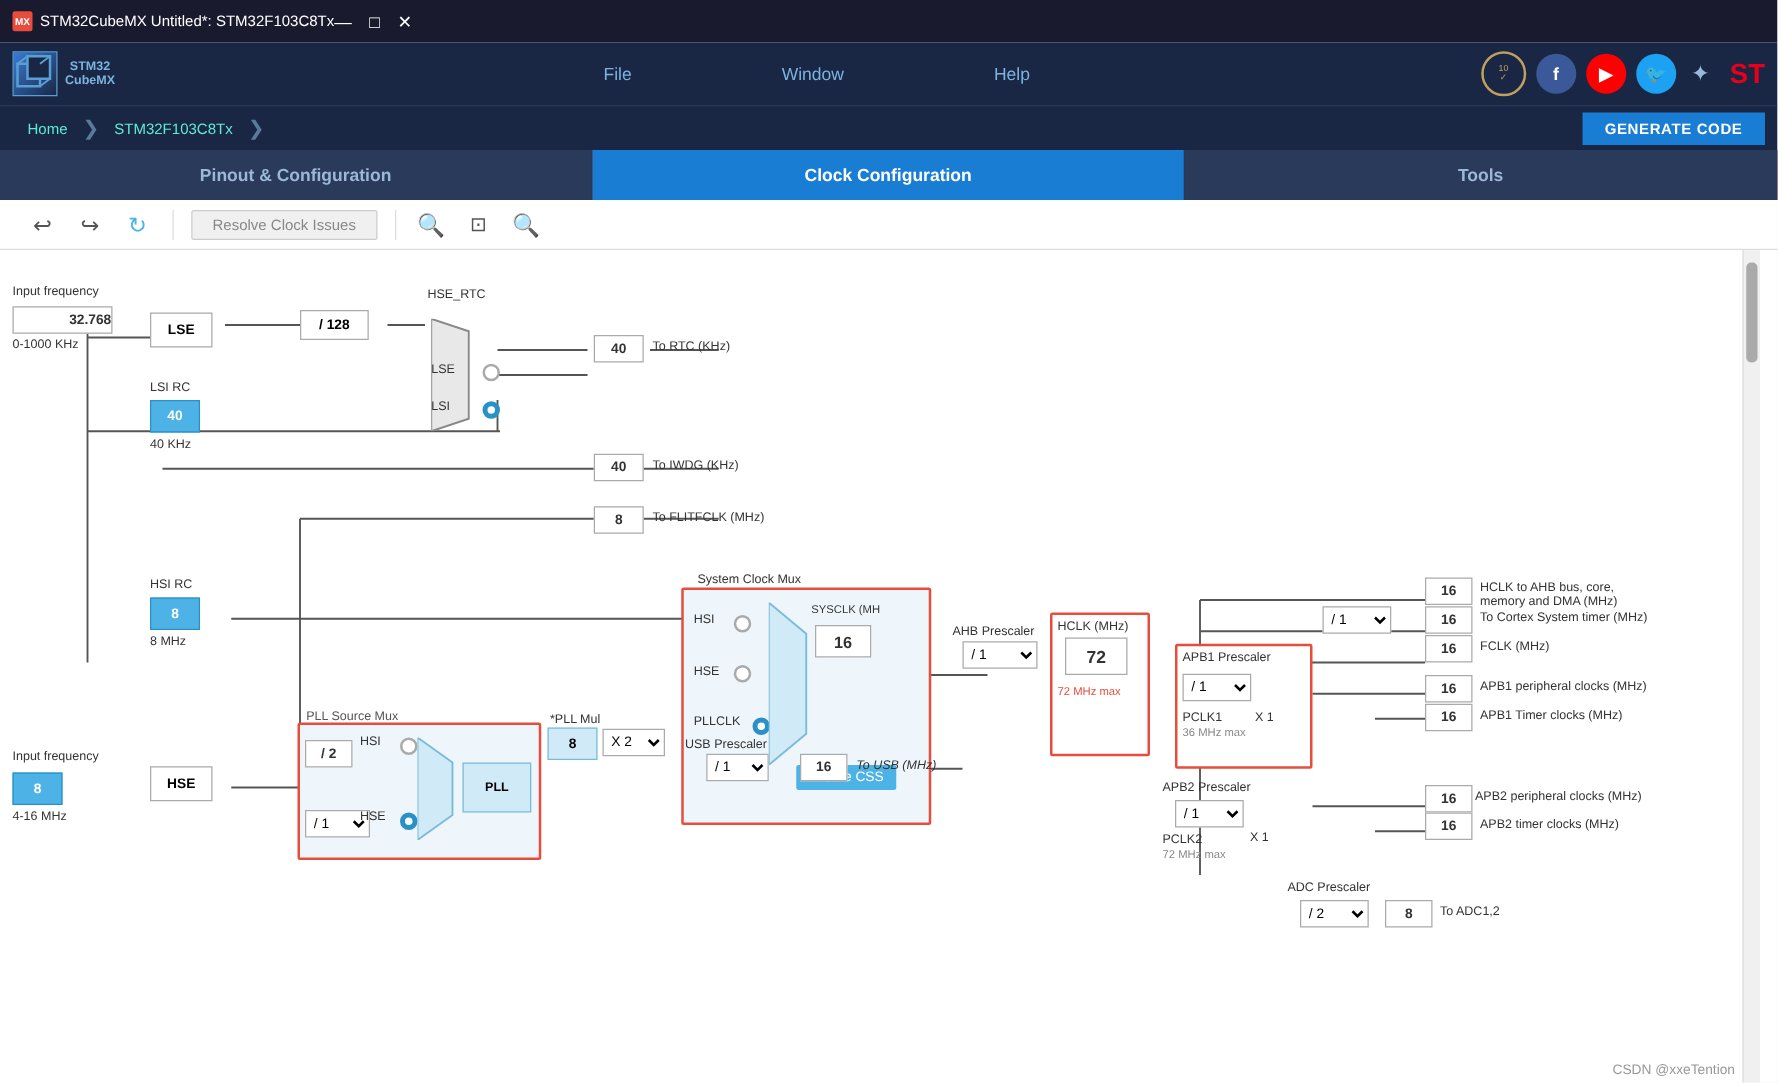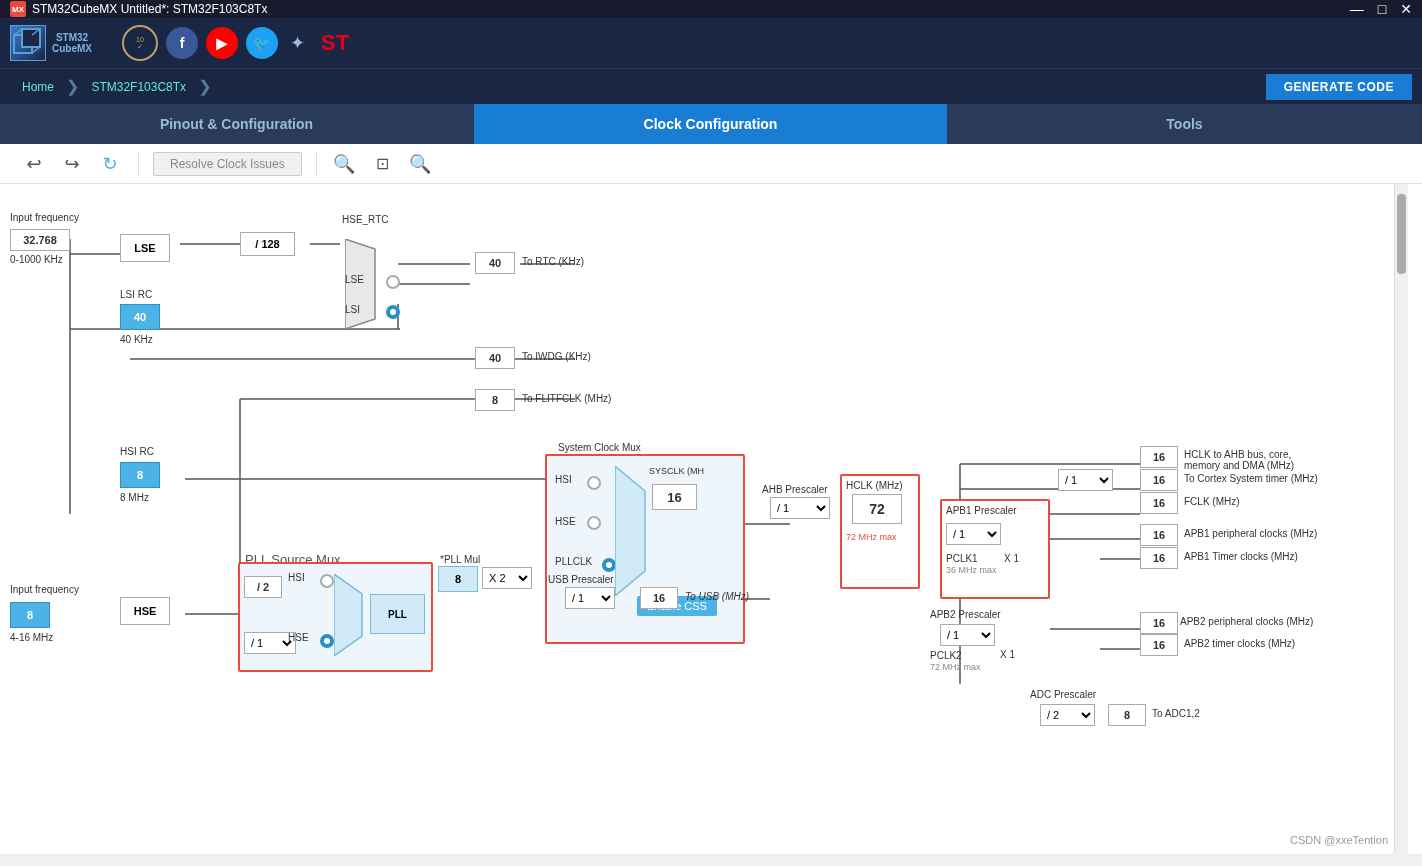--- a/index.html
+++ b/index.html
@@ -2,24 +2,24 @@
 <html><head>
   <meta charset="utf-8">
   <style>
     * { box-sizing: border-box; margin: 0; padding: 0; }
     body { font-family: 'Segoe UI', Arial, sans-serif; background: #f0f0f0; width: 1422px; height: 866px; overflow: hidden; font-size: 12px; }
 
     
     #title-bar {
       background: #1a1a2e;
       color: white;
-      height: 18px;
+      height: 34px;
       display: flex;
       align-items: center;
-      justify-content: space-between;
+      justify-content: flex-start;
       padding: 0 10px;
       font-size: 12px;
     }
     #title-bar .title-left { display: flex; align-items: center; gap: 6px; }
     #title-bar .title-icon { width: 16px; height: 16px; background: #e74c3c; border-radius: 2px; display: flex; align-items: center; justify-content: center; font-size: 8px; font-weight: bold; color: white; }
     #title-bar .window-controls { display: flex; gap: 14px; font-size: 14px; cursor: pointer; }
 
     
     #menu-bar {
       background: #1a2744;
@@ -243,20 +243,25 @@
         <line x1="20" y1="8" x2="28" y2="2" stroke="#5a9fd4" stroke-width="1.5"></line>
         <line x1="20" y1="26" x2="28" y2="20" stroke="#5a9fd4" stroke-width="1.5"></line>
       </svg>
     </div>
     <div class="logo-box">
       <span class="logo-text" style="color:#7ab3e0; font-size:10px;">STM32</span>
       <span class="logo-text" style="color:#7ab3e0; font-size:10px;">CubeMX</span>
     </div>
   </div>
 
+  <div class="menu-items">
+    <span class="menu-item">File</span>
+    <span class="menu-item">Window</span>
+    <span class="menu-item">Help</span>
+  </div>
 
   <div class="social-icons">
     <div class="badge-icon">
       <span style="font-size:7px; line-height:1;">10<br>✓</span>
     </div>
     <div class="social-icon fb-icon">f</div>
     <div class="social-icon yt-icon">▶</div>
     <div class="social-icon tw-icon">🐦</div>
     <div style="color:#9ab8d8; font-size:18px; margin: 0 4px;">✦</div>
     <span class="st-logo">ST</span>
@@ -346,21 +351,21 @@
 
       <line x1="1050" y1="445" x2="1100" y2="445" stroke="#555" stroke-width="1.5"></line>
       <line x1="1100" y1="445" x2="1140" y2="445" stroke="#555" stroke-width="1.5"></line>
       <line x1="1100" y1="465" x2="1140" y2="465" stroke="#555" stroke-width="1.5"></line>
 
       <line x1="660" y1="415" x2="715" y2="415" stroke="#555" stroke-width="1.5"></line>
       <line x1="715" y1="415" x2="770" y2="415" stroke="#555" stroke-width="1.5"></line>
     </svg>
 
     <div class="diag-label" style="left:10px; top:28px;">Input frequency</div>
-    <div class="diag-box input-box" style="left:10px; top:45px; width:60px; height:22px;">
+    <div class="diag-box input-box" style="left:10px; top:45px; width:80px; height:22px;justify-content:flex-end;">
       <span>32.768</span>
     </div>
     <div class="diag-label" style="left:10px; top:70px;">0-1000 KHz</div>
 
     <div class="diag-box" style="left:120px; top:50px; width:50px; height:28px; font-weight:bold;">
       <span>LSE</span>
     </div>
 
     <div class="diag-label" style="left:120px; top:105px;">LSI RC</div>
 
@@ -412,21 +417,21 @@
 
     <div class="diag-box blue-fill" style="left:10px; top:418px; width:40px; height:26px;">
       <span>8</span>
     </div>
     <div class="diag-label" style="left:10px; top:448px;">4-16 MHz</div>
 
     <div class="diag-box" style="left:120px; top:413px; width:50px; height:28px; font-weight:bold;">
       <span>HSE</span>
     </div>
 
-    <div class="diag-label" style="left:245px; top:368px; font-size:13px; color:#555;">PLL Source Mux</div>
+    <div class="diag-label" style="left:245px; top:368px; font-size:10px; color:#555;">PLL Source Mux</div>
 
     <div style="position:absolute; left:238px; top:378px; width:195px; height:110px; border: 2px solid #e74c3c; background: #eef6fc; border-radius: 2px;">
 
       <div class="diag-box input-box" style="position:absolute; left:4px; top:12px; width:38px; height:22px;">
         <span>/ 2</span>
       </div>
 
       <div class="diag-label" style="position:absolute; left:48px; top:8px; font-size:10px;">HSI</div>
       <div class="radio-circle" style="position:absolute; left:80px; top:10px;"></div>
 

